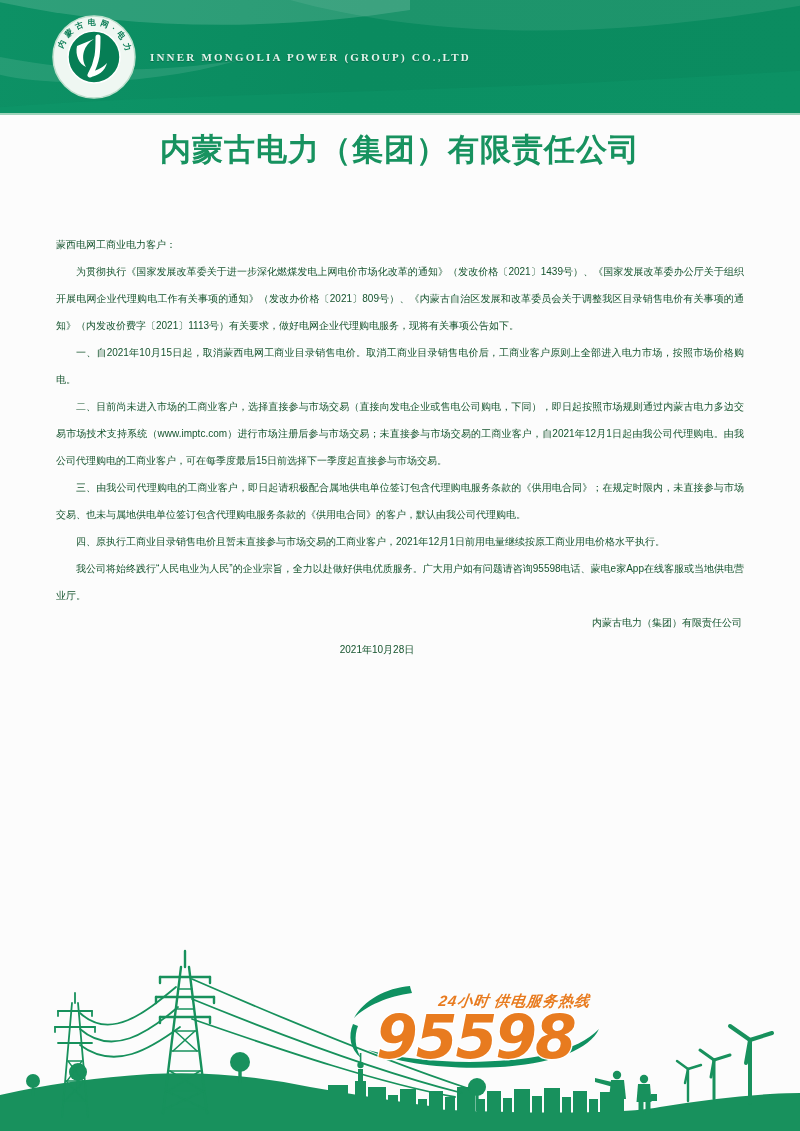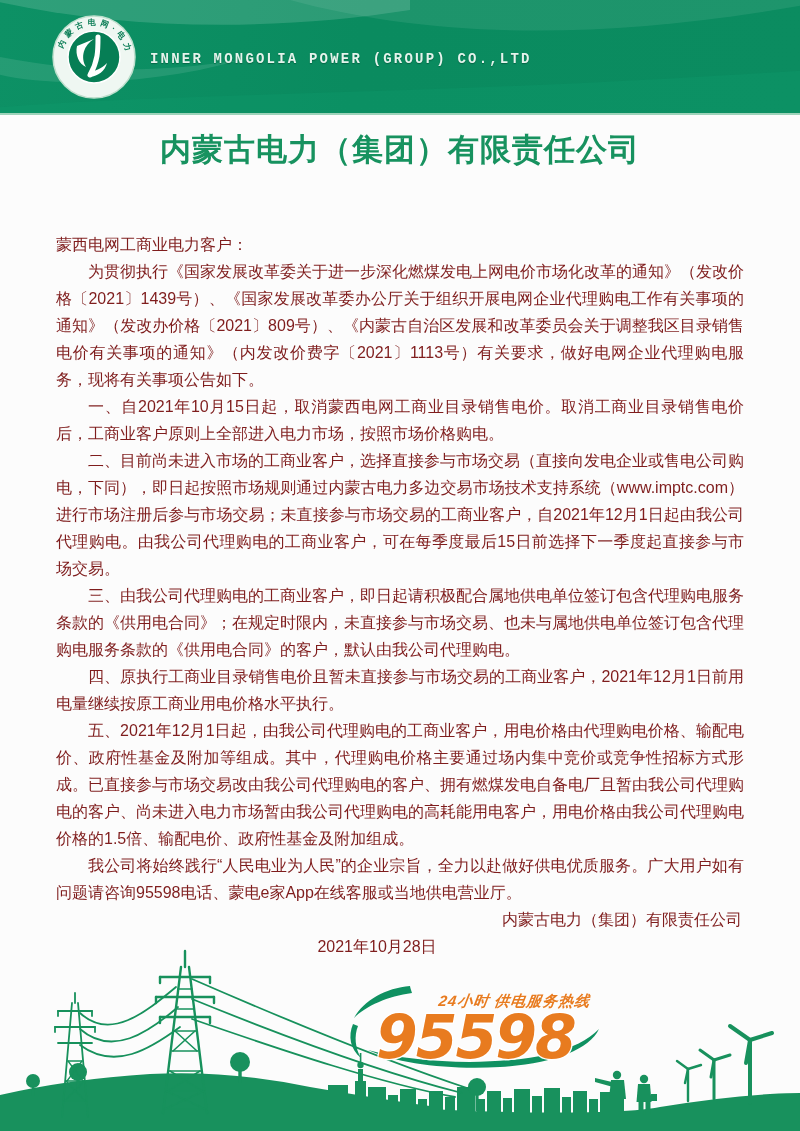--- a/index.html
+++ b/index.html
@@ -17,37 +17,37 @@
   }
   .banner-swooshes{position:absolute;inset:0;}
   .seal{position:absolute;left:52px;top:15px;width:84px;height:84px;}
   .brand{position:absolute;left:150px;top:44px;color:#ffffff;}
   .brand-cn{
     font-size:29px;font-weight:bold;letter-spacing:2px;line-height:34px;
     text-shadow:0 2px 2px rgba(0,66,44,.55), 0 0 1px #ffffff;
     font-family:"Liberation Sans","DejaVu Sans",sans-serif;
   }
   .brand-en{
-    margin-top:7px;font-size:14px;font-weight:bold;letter-spacing:2.2px;
+    margin-top:7px;font-size:11px;font-weight:bold;letter-spacing:2.2px;
     color:#e4f4ec;text-shadow:0 1px 1px rgba(0,66,44,.5);
-    font-family:Liberation Mono, monospace;
+    font-family:Liberation Serif, serif;
   }
 
   
   .doc-title{
     position:absolute;top:126px;left:0;width:800px;text-align:center;
     color:#17925f;font-family:"Liberation Serif","DejaVu Serif",serif;
     font-weight:bold;
   }
   .doc-title .t-line{font-size:31px;line-height:48px;letter-spacing:1px;}
 
   
   .content{
     position:absolute;top:231px;left:56px;width:688px;z-index:2;
-    color:#7f1d1d;font-size:16px;line-height:27px;text-align:justify;
+    color:#14532d;font-size:10px;line-height:27px;text-align:justify;
   }
   .content p{margin:0;}
   .salutation{text-indent:0;}
   .para{text-indent:2em;}
   .closing{text-indent:2em;}
   .sig{ text-align:right;padding-right:2px; }
   .sig-date{ text-align:center;padding-right:46px; }
 
   
   .footer-art{position:absolute;left:0;bottom:0;width:800px;height:190px;z-index:1;pointer-events:none;}
@@ -91,21 +91,20 @@
   </div>
 
   <div class="content">
     <p class="salutation">蒙西电网工商业电力客户：</p>
     <div>
         <p class="para">为贯彻执行《国家发展改革委关于进一步深化燃煤发电上网电价市场化改革的通知》（发改价格〔2021〕1439号）、《国家发展改革委办公厅关于组织开展电网企业代理购电工作有关事项的通知》（发改办价格〔2021〕809号）、《内蒙古自治区发展和改革委员会关于调整我区目录销售电价有关事项的通知》（内发改价费字〔2021〕1113号）有关要求，做好电网企业代理购电服务，现将有关事项公告如下。</p>
         <p class="para">一、自2021年10月15日起，取消蒙西电网工商业目录销售电价。取消工商业目录销售电价后，工商业客户原则上全部进入电力市场，按照市场价格购电。</p>
         <p class="para">二、目前尚未进入市场的工商业客户，选择直接参与市场交易（直接向发电企业或售电公司购电，下同），即日起按照市场规则通过内蒙古电力多边交易市场技术支持系统（www.imptc.com）进行市场注册后参与市场交易；未直接参与市场交易的工商业客户，自2021年12月1日起由我公司代理购电。由我公司代理购电的工商业客户，可在每季度最后15日前选择下一季度起直接参与市场交易。</p>
         <p class="para">三、由我公司代理购电的工商业客户，即日起请积极配合属地供电单位签订包含代理购电服务条款的《供用电合同》；在规定时限内，未直接参与市场交易、也未与属地供电单位签订包含代理购电服务条款的《供用电合同》的客户，默认由我公司代理购电。</p>
         <p class="para">四、原执行工商业目录销售电价且暂未直接参与市场交易的工商业客户，2021年12月1日前用电量继续按原工商业用电价格水平执行。</p>
-        <p class="para">五、2021年12月1日起，由我公司代理购电的工商业客户，用电价格由代理购电价格、输配电价、政府性基金及附加等组成。其中，代理购电价格主要通过场内集中竞价或竞争性招标方式形成。已直接参与市场交易改由我公司代理购电的客户、拥有燃煤发电自备电厂且暂由我公司代理购电的客户、尚未进入电力市场暂由我公司代理购电的高耗能用电客户，用电价格由我公司代理购电价格的1.5倍、输配电价、政府性基金及附加组成。</p>
         <p class="para">我公司将始终践行“人民电业为人民”的企业宗旨，全力以赴做好供电优质服务。广大用户如有问题请咨询95598电话、蒙电e家App在线客服或当地供电营业厅。</p>
       </div>
     <p class="sig">内蒙古电力（集团）有限责任公司</p>
     <p class="sig-date">2021年10月28日</p>
   </div>
 
   <svg class="hotline" viewBox="0 0 275 92">
 
     <g>
       <path d="M62,2 C38,4 16,16 6,34 C18,22 40,12 64,9 C63,6 62,3 62,2 Z" fill="#0f9161"></path>

